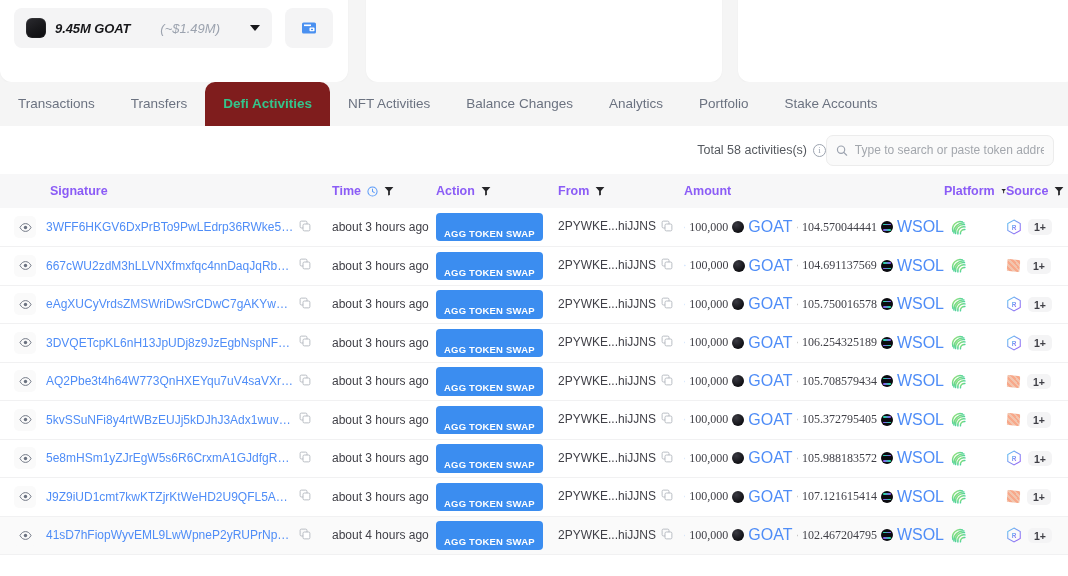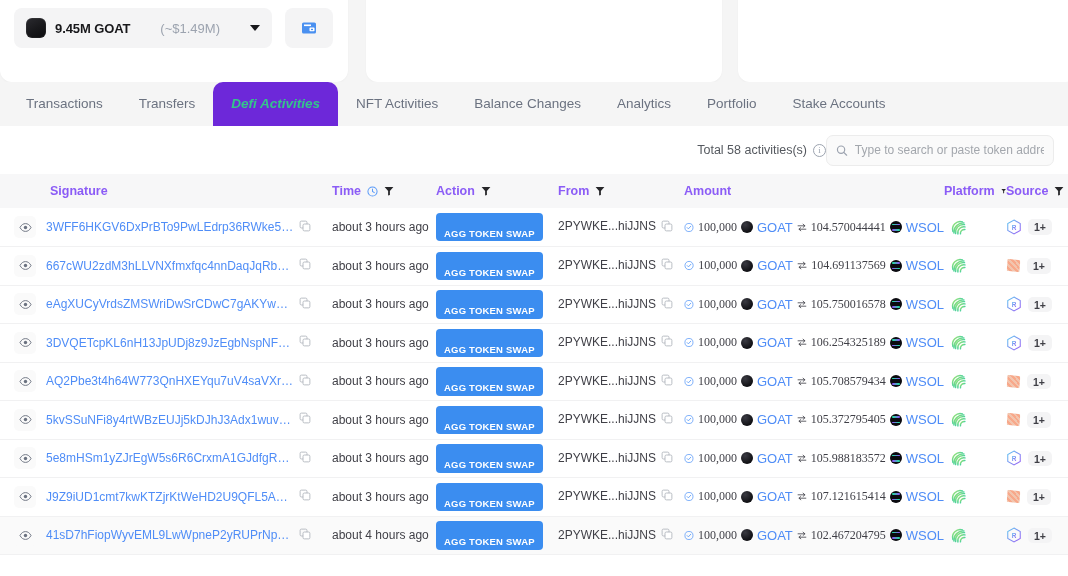--- a/index.html
+++ b/index.html
@@ -24,21 +24,21 @@
     border-radius: 12px;
     box-shadow: 0 1px 2px rgba(0,0,0,0.03);
   }
   .card-left   { left: 0;    width: 348px; height: 122px; border-top-left-radius:0; }
   .card-mid    { left: 366px; width: 356px; height: 122px; }
   .card-right  { left: 738px; width: 340px; height: 122px; }
 
   .token-row {
     position: absolute;
     top: 48px; left: 14px;
-    display: flex; align-items: flex-start; gap: 13px;
+    display: flex; align-items: flex-start; gap: 13px; font-style: italic;
   }
   .token-select {
     width: 258px; height: 40px;
     background: #f4f4f5;
     border-radius: 8px;
     display: flex; align-items: center;
     padding: 0 12px;
     gap: 9px;
     cursor: pointer;
   }
@@ -64,38 +64,37 @@
     cursor: pointer;
   }
 
   
   .tabbar {
     position: relative;
     height: 44px;
     background: #f5f5f5;
     display: flex;
     align-items: flex-end;
-    padding-left: 8px;
+    padding-left: 0;
     font-size: 13.5px;
   }
   .tab {
     padding: 0 18px;
     height: 44px;
     line-height: 44px;
     color: #6b7280;
     cursor: pointer;
     white-space: nowrap;
     font-weight: normal;
   }
   .tab.active {
     color: #35c48b;
     font-weight: bold;
-    background: #6d28d9;
+    background: #7f1d1d;
     border-radius: 10px 10px 0 0;
-    font-style: italic;
   }
 
   
   .panel {
     background: #ffffff;
     height: 450px;
     position: relative;
   }
   .panel-head {
     height: 48px;
@@ -184,21 +183,21 @@
     font-size: 9.5px;
     font-weight: bold;
     letter-spacing: 0.2px;
     padding: 16px 8px 3px;
     border-radius: 4px;
     line-height: 1;
   }
   .addr { color: #3f3f46; font-size: 12px; }
   .amt-cell { display: flex; align-items: center; gap: 4px; }
   .amt-num { color: #3f3f46; font-size: 12px; font-family: Liberation Serif, serif; }
-  .tok-link { color: #4f8df7; font-size: 13px; text-decoration: none; }
+  .tok-link { color: #4f8df7; font-size: 16px; text-decoration: none; }
   .tok-ic {
     width: 12px; height: 12px; border-radius: 50%;
     flex: none; display: inline-block;
   }
   .tok-goat { background: radial-gradient(circle at 35% 30%, #3a3a42, #101014 70%); }
   .tok-wsol {
     background: #0b0b10;
     position: relative; overflow: hidden;
   }
   .tok-wsol::before {

